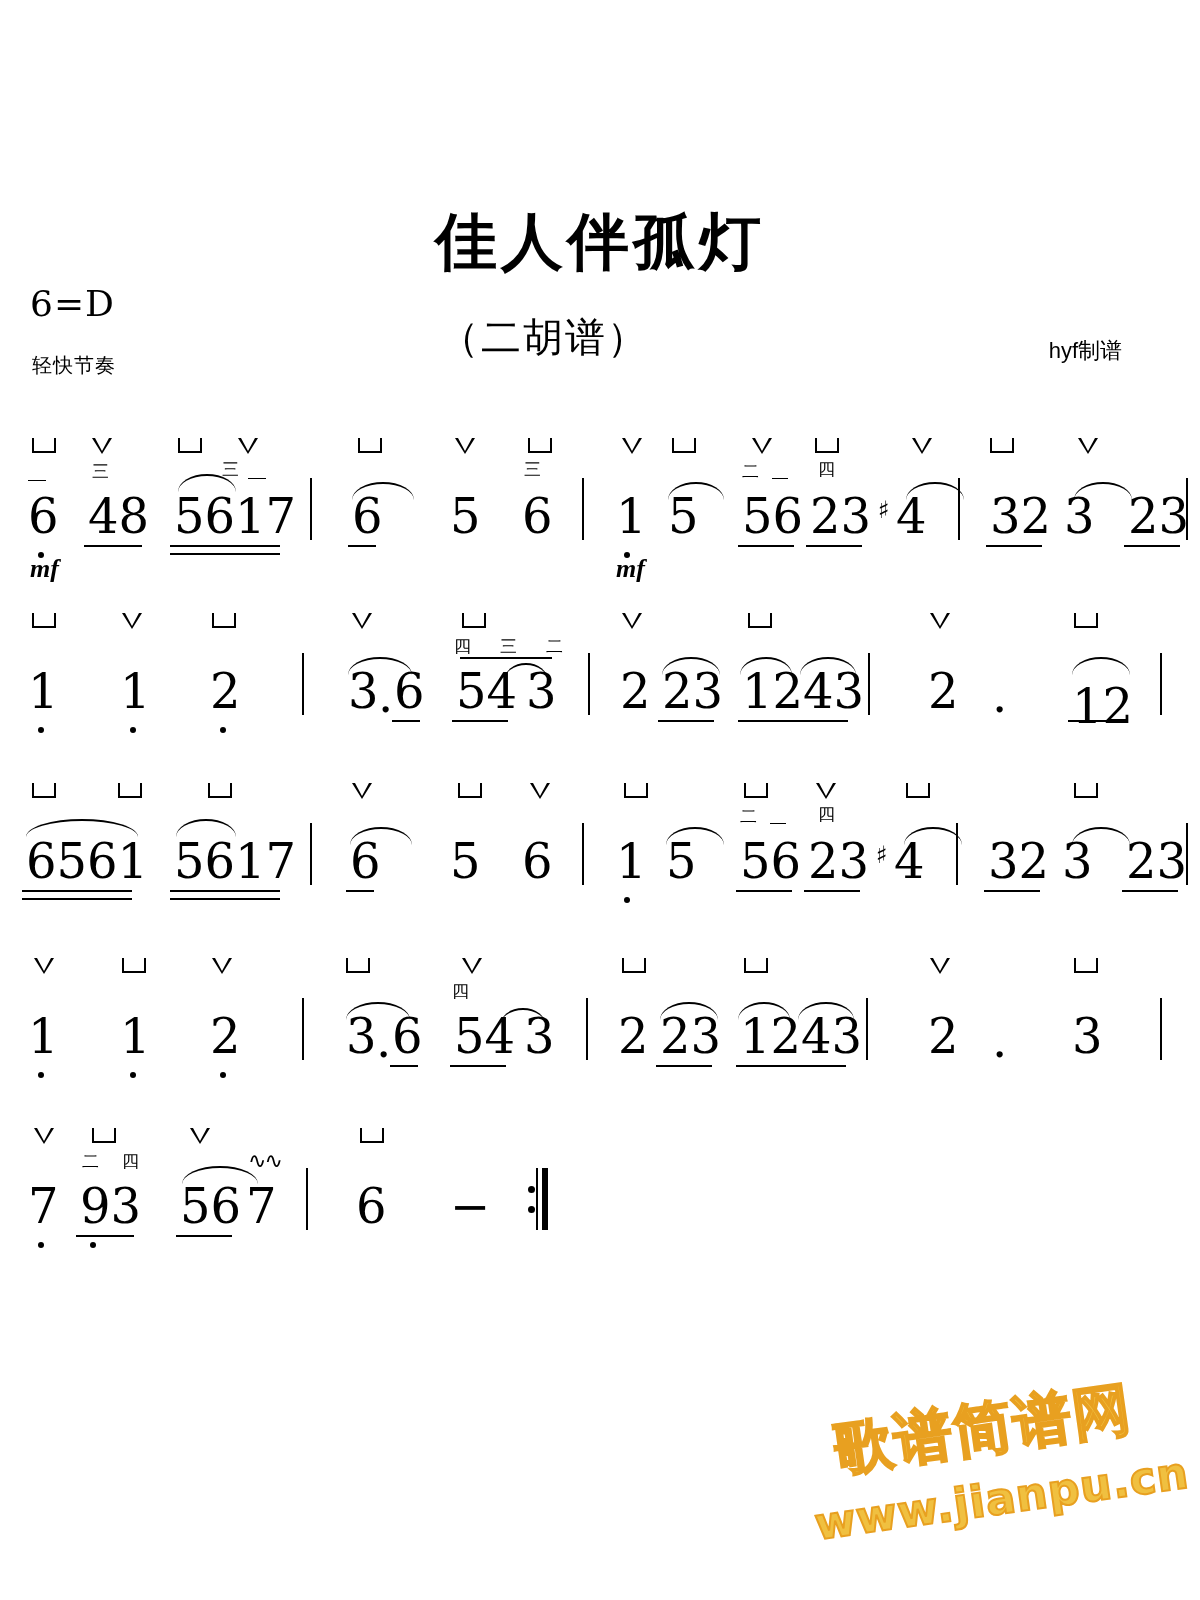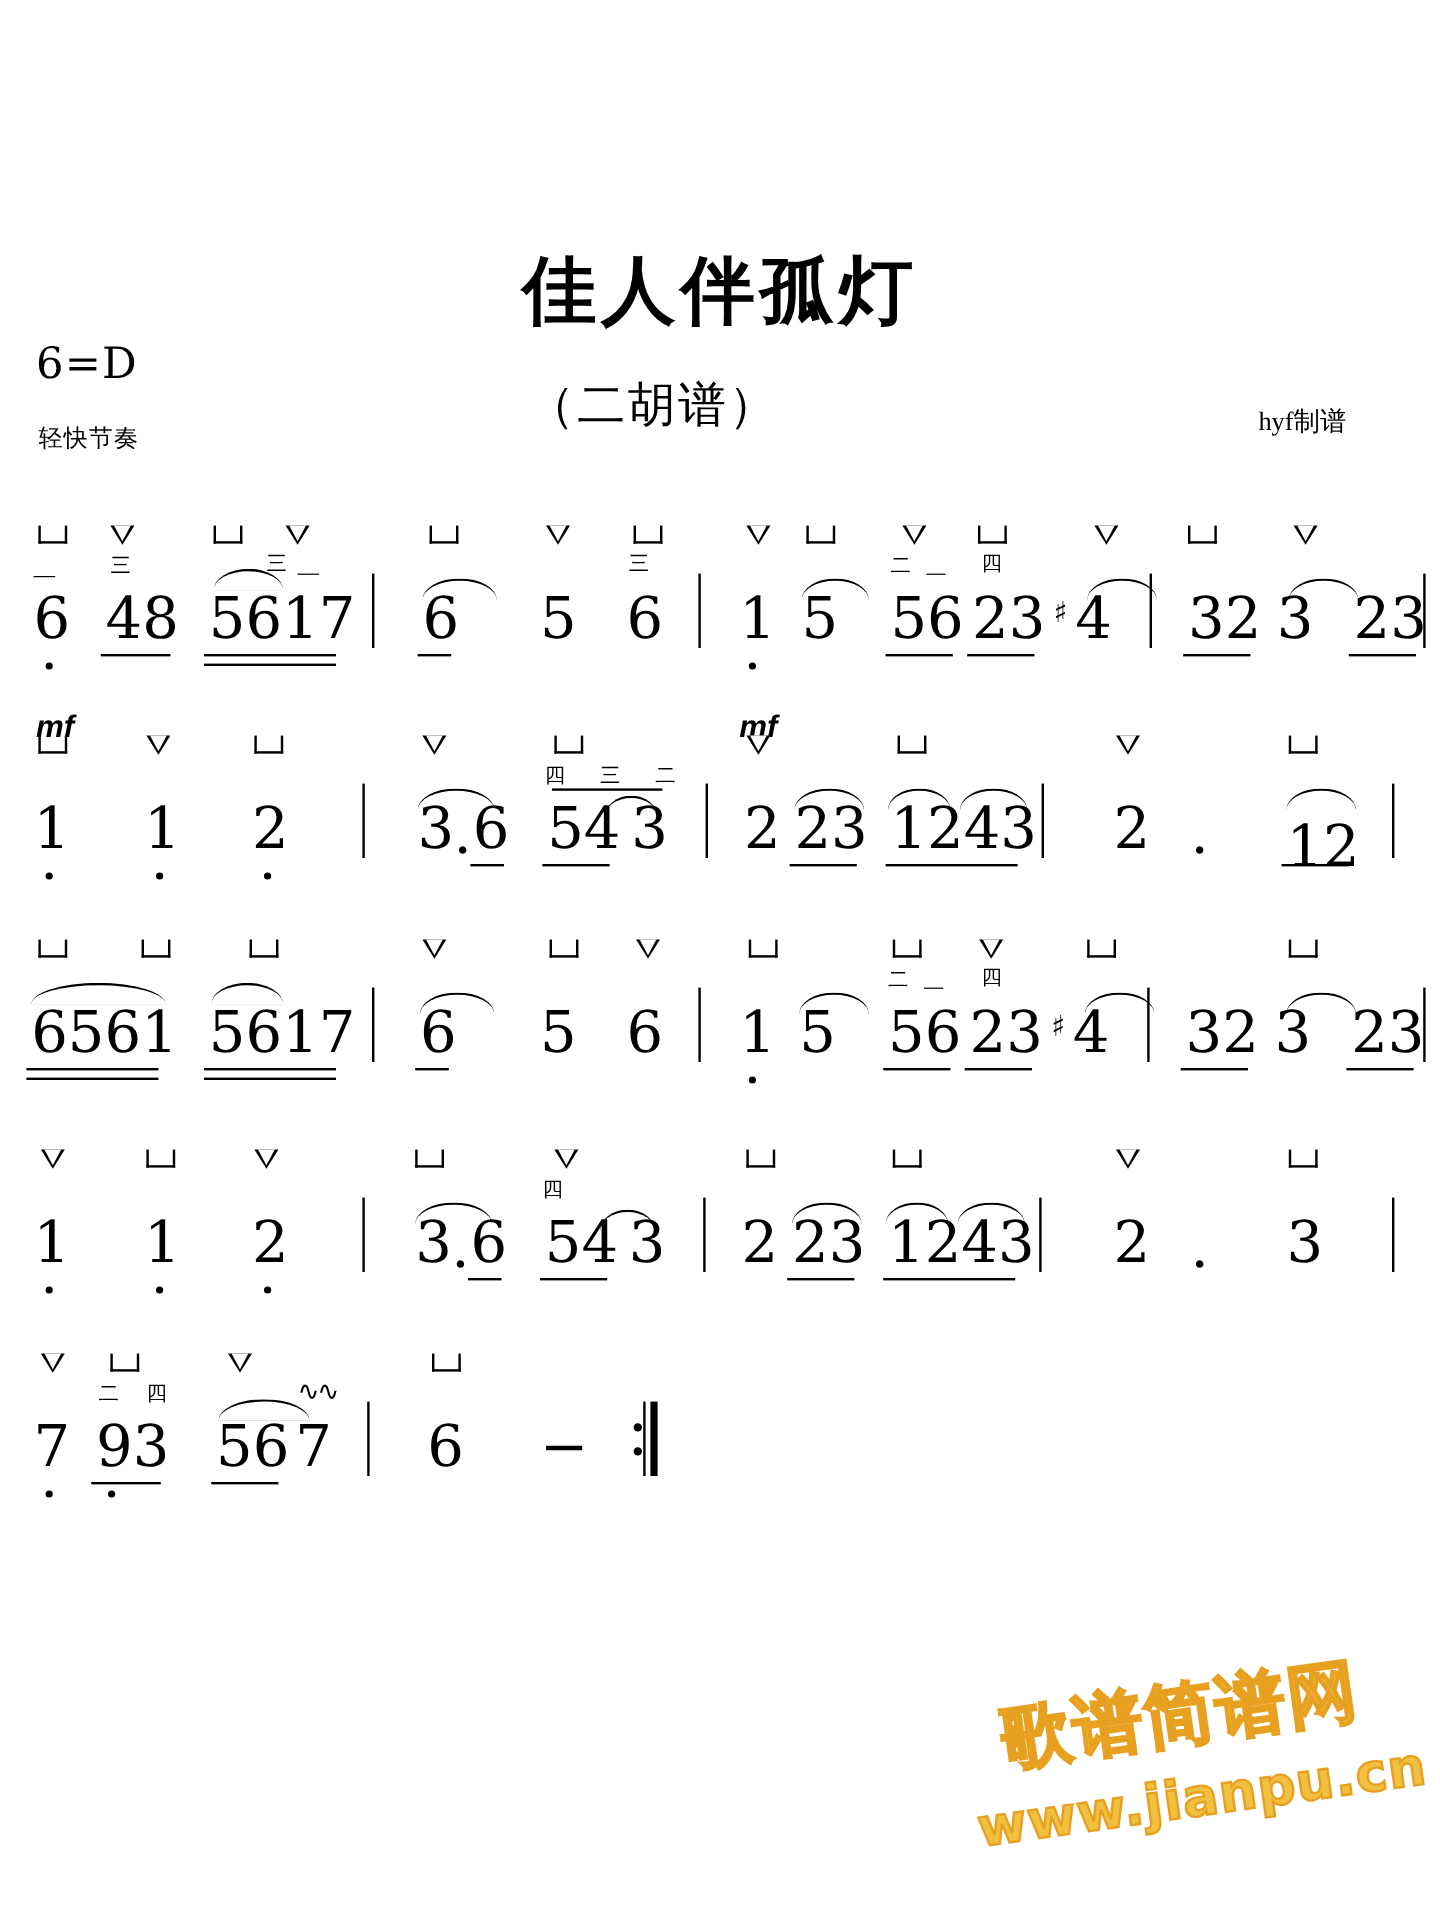--- a/index.html
+++ b/index.html
@@ -52,21 +52,21 @@
     left: 32px;
     font-family: "DejaVu Sans", sans-serif;
     font-size: 20px;
     letter-spacing: 1px;
     text-align: center;
   }
   .arranger {
     position: absolute;
     top: 336px;
     right: 78px;
-    font-family: Liberation Serif, serif;
+    font-family: Liberation Sans, sans-serif;
     font-size: 22px;
   }
 
   
   .row {
     position: absolute;
     left: 0;
     width: 1200px;
     height: 160px;
   }
@@ -158,25 +158,24 @@
     font-size: 17px;
   }
   .pos-line {
     position: absolute;
     height: 1px;
     background: #000;
   }
 
   .dyn {
     position: absolute;
-    font-family: Liberation Sans, sans-serif;
+    font-family: Liberation Serif, serif;
     font-style: italic;
     font-weight: bold;
     font-size: 26px;
-    margin-top: 36px;
   }
 
   .sharp {
     position: absolute;
     font-family: "DejaVu Sans", sans-serif;
     font-size: 24px;
   }
 
   .dash {
     position: absolute;

